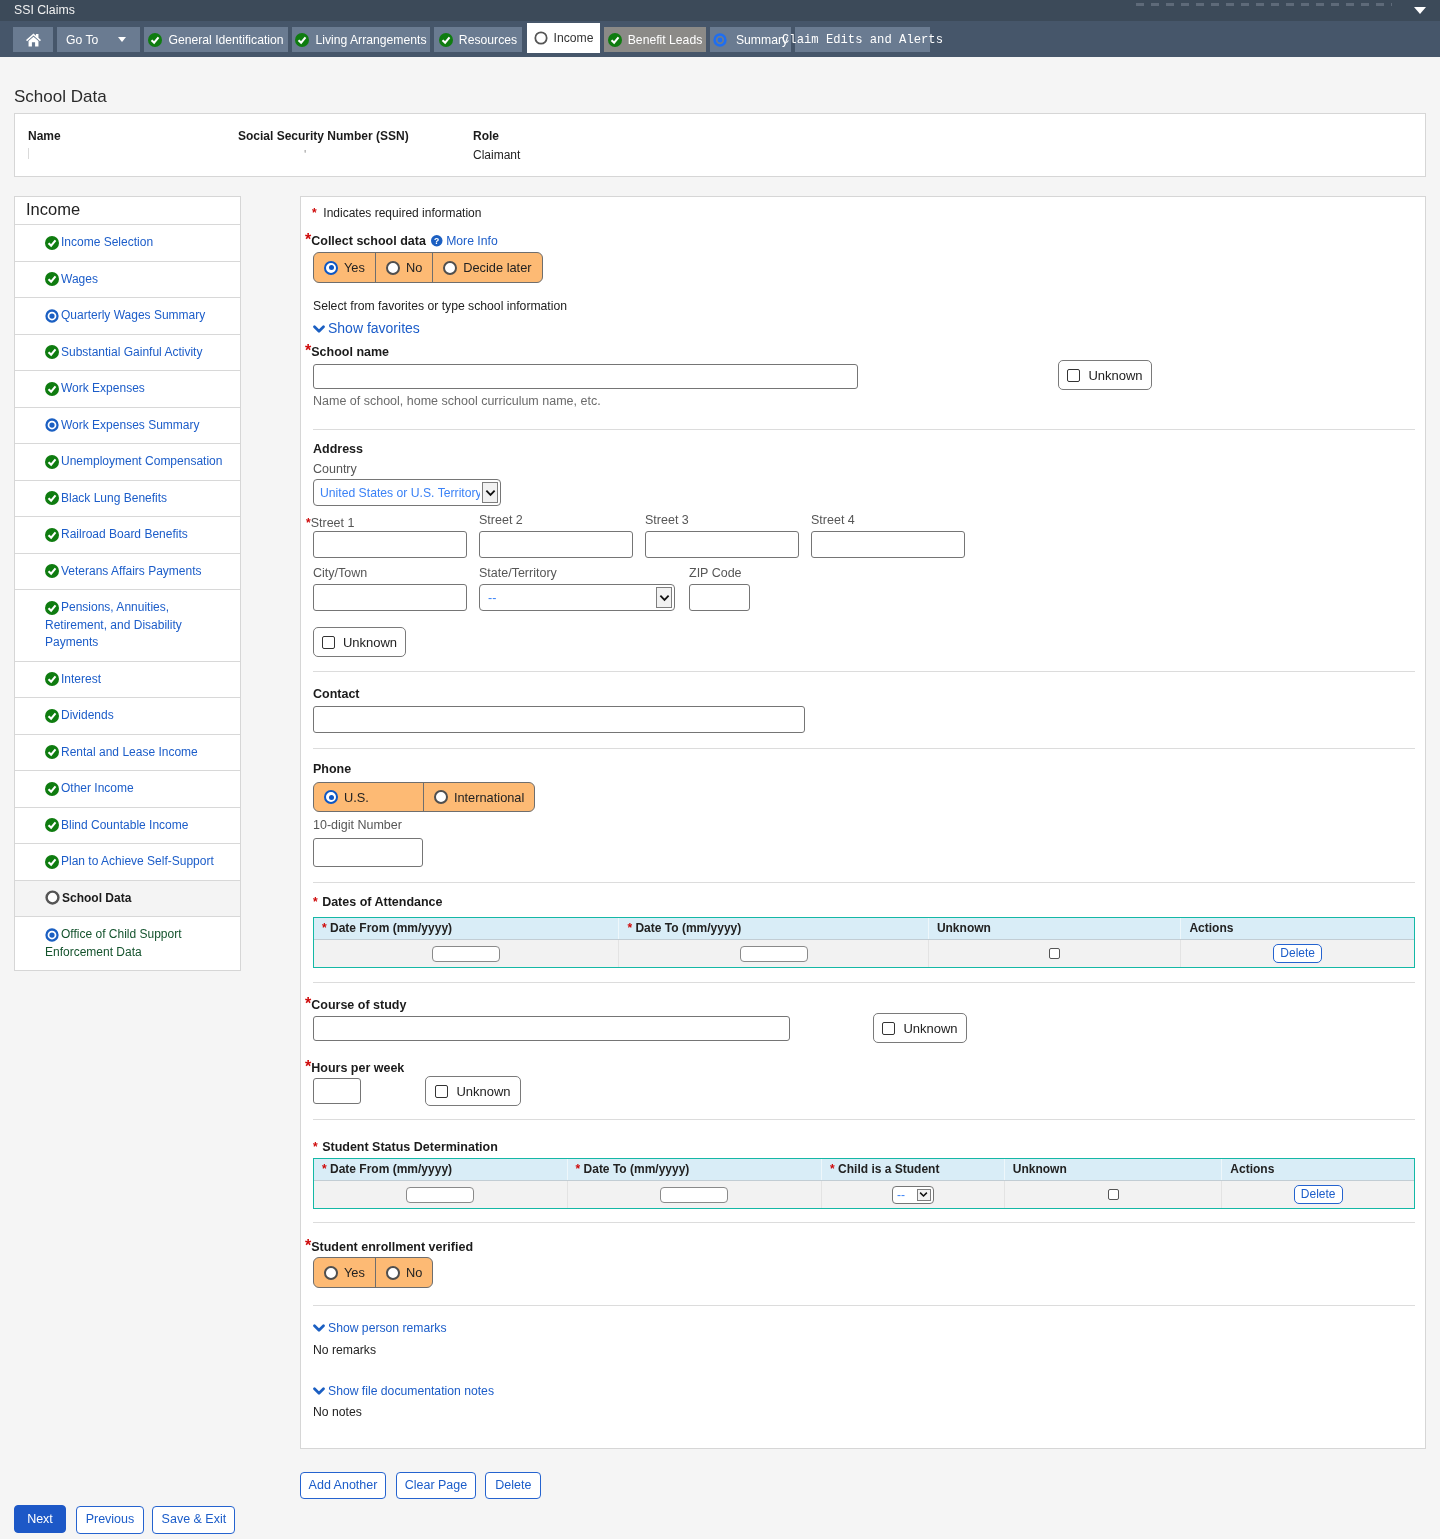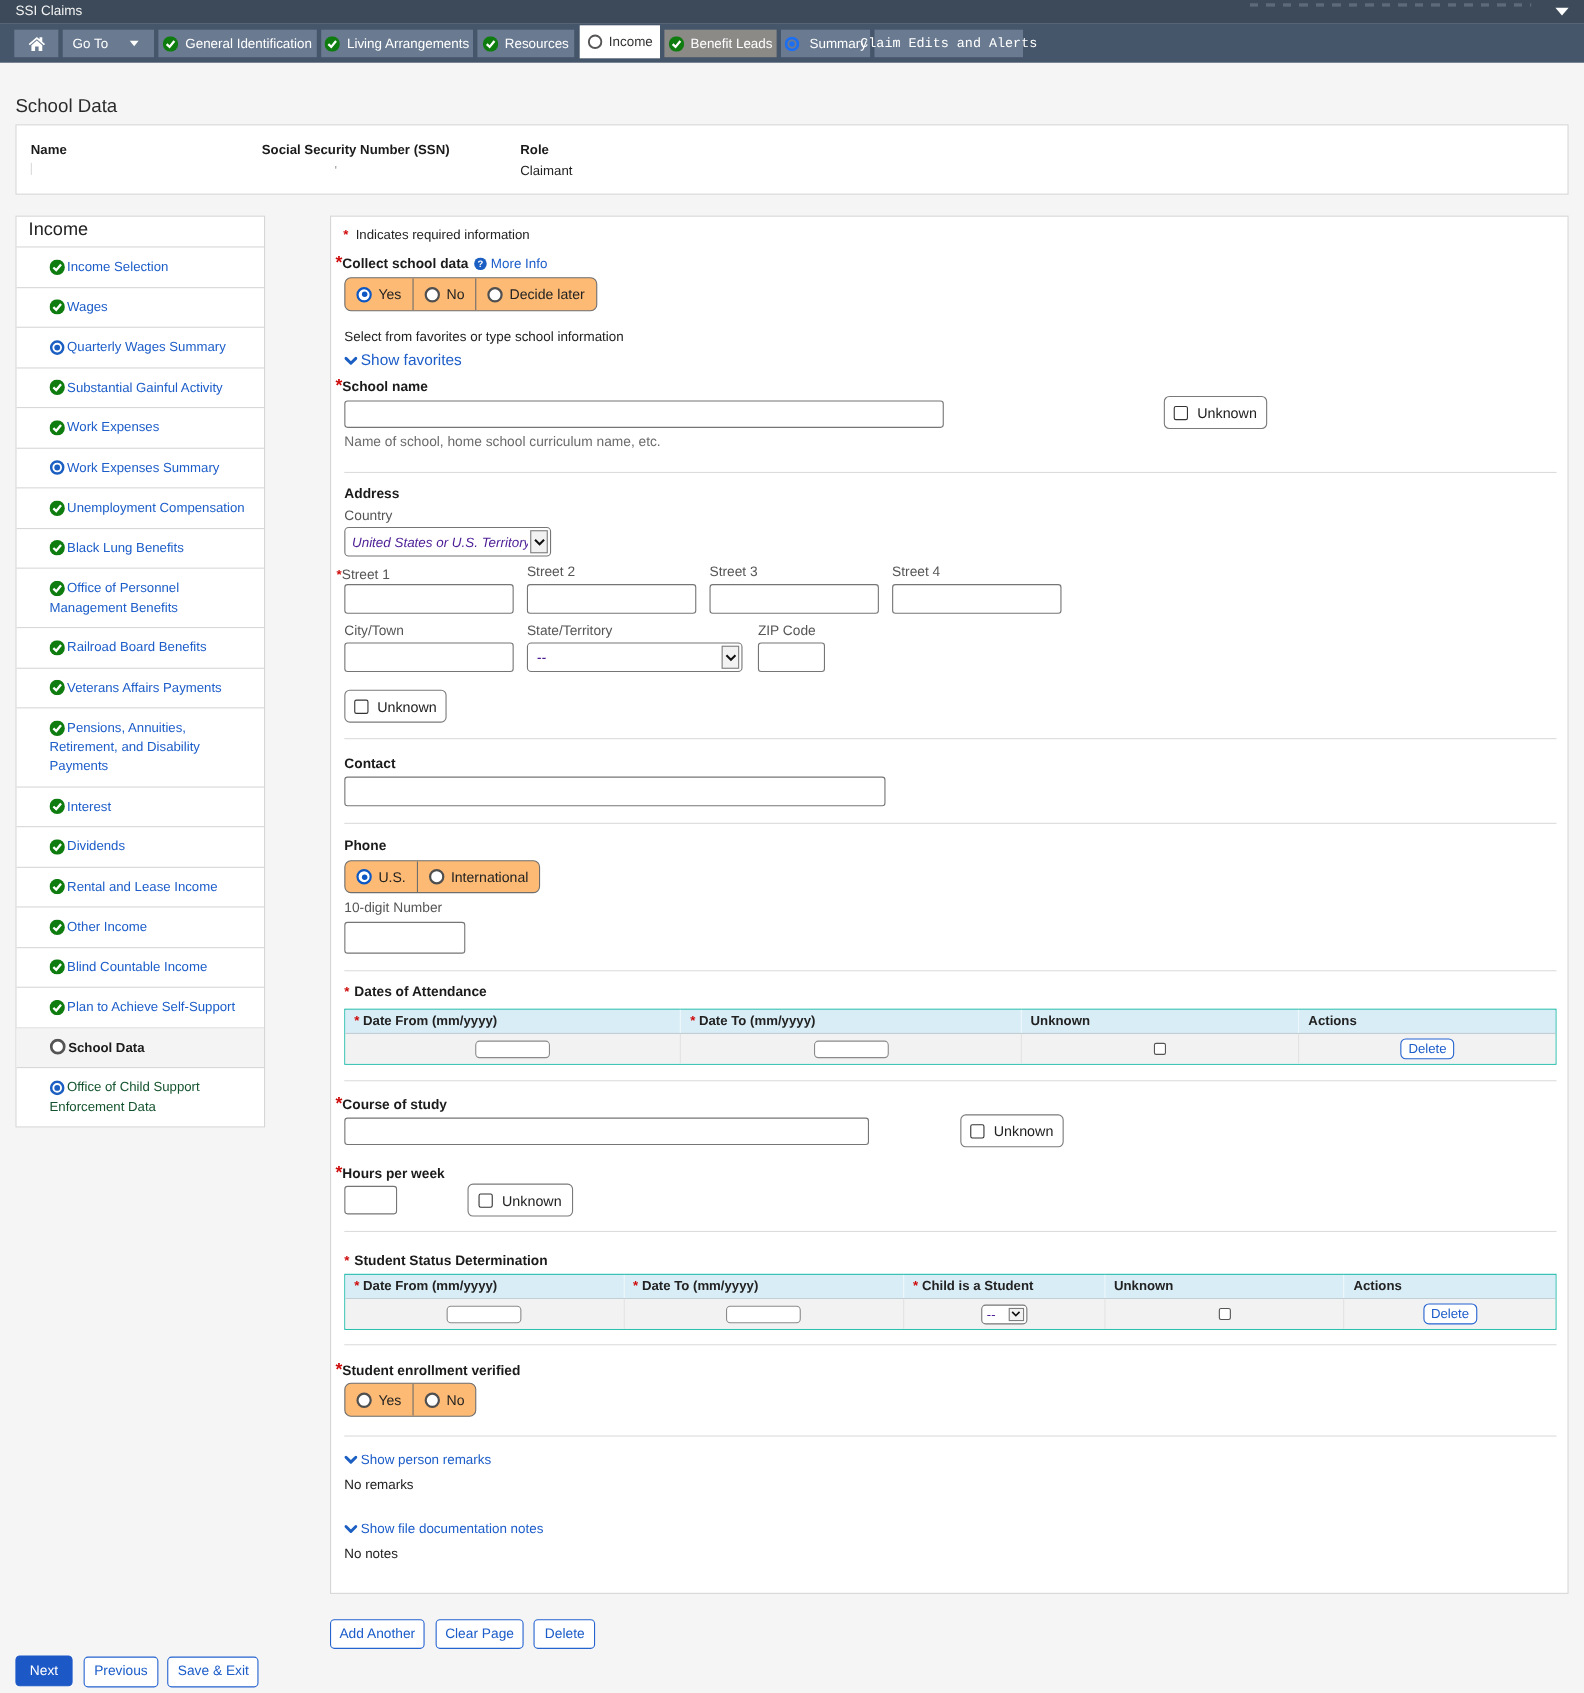--- a/index.html
+++ b/index.html
@@ -48,21 +48,21 @@
 .tbl { position:absolute; left:12px; width:1102px; border:1px solid #14b8a6; }
 .tbl .hrow { display:flex; background:#d9edf7; height:22px; border-bottom:1px solid #c2cdd4; }
 .tbl .hcell { font-size:12px; font-weight:bold; padding:3px 0 0 8px; border-left:1px solid #eef7fb; }
 .tbl .hcell:first-child { border-left:none; }
 .tbl .drow { display:flex; background:#f2f2f2; height:27px; }
 .tbl .dcell { display:flex; align-items:center; justify-content:center; border-left:1px solid #e3e3e3; }
 .tbl .dcell:first-child { border-left:none; }
 .slim { width:68px; height:16px; border:1px solid #8a8a8a; border-radius:4px; background:#fff; }
 .delbtn { font-size:12px; color:#1c5dc9; border:1.5px solid #2563cf; border-radius:5px; background:#fff; padding:1px 6px 2px; }
 .selbox { position:absolute; border:1px solid #767676; border-radius:4px; background:#fff; display:flex; align-items:center; }
-.selbox .stx { flex:1; padding-left:8px; font-size:12.5px; color:#4c1d95; white-space:nowrap; overflow:hidden;font-style:italic; }
+.selbox .stx { flex:1; padding-left:8px; font-size:12.5px; color:#3b82f6; white-space:nowrap; overflow:hidden; }
 .selbox .arr { width:16px; align-self:stretch; margin:2px; border:1px solid #7e7e7e; background:#f2f2f2; display:flex; align-items:center; justify-content:center; }
 .btn { display:inline-block; font-size:12.5px; color:#1c5dc9; background:#fff; border:1.5px solid #2563cf; border-radius:4px; text-align:center; }
 .btn.solid { background:#1d58c7; color:#fff; border-color:#1d58c7; }
 </style>
 </head>
 <body>
 <div class="titlebar">
   <div class="t">SSI Claims</div>
   <div class="redact"></div>
   <div class="caret"></div>
@@ -136,24 +136,20 @@
         <circle cx="8" cy="8" r="3" fill="#1b5fc2"></circle>
       </svg>Work Expenses Summary</div>
   <div class="sitem"><svg width="14" height="14" viewBox="0 0 16 16">
         <circle cx="8" cy="8" r="8" fill="#0f7c10"></circle>
         <path d="M4 8.2 L7 11 L12 5" stroke="#fff" stroke-width="2.4" fill="none"></path>
       </svg>Unemployment Compensation</div>
   <div class="sitem"><svg width="14" height="14" viewBox="0 0 16 16">
         <circle cx="8" cy="8" r="8" fill="#0f7c10"></circle>
         <path d="M4 8.2 L7 11 L12 5" stroke="#fff" stroke-width="2.4" fill="none"></path>
       </svg>Black Lung Benefits</div>
-  <div class="sitem"><svg width="14" height="14" viewBox="0 0 16 16">
-        <circle cx="8" cy="8" r="8" fill="#0f7c10"></circle>
-        <path d="M4 8.2 L7 11 L12 5" stroke="#fff" stroke-width="2.4" fill="none"></path>
-      </svg>Office of Personnel Management Benefits</div>
   <div class="sitem"><svg width="14" height="14" viewBox="0 0 16 16">
         <circle cx="8" cy="8" r="8" fill="#0f7c10"></circle>
         <path d="M4 8.2 L7 11 L12 5" stroke="#fff" stroke-width="2.4" fill="none"></path>
       </svg>Railroad Board Benefits</div>
   <div class="sitem"><svg width="14" height="14" viewBox="0 0 16 16">
         <circle cx="8" cy="8" r="8" fill="#0f7c10"></circle>
         <path d="M4 8.2 L7 11 L12 5" stroke="#fff" stroke-width="2.4" fill="none"></path>
       </svg>Veterans Affairs Payments</div>
   <div class="sitem"><svg width="14" height="14" viewBox="0 0 16 16">
         <circle cx="8" cy="8" r="8" fill="#0f7c10"></circle>
@@ -254,21 +250,21 @@
   <div class="unk" style="left:12px; top:430px; width:93px; height:30px;"><span class="cb"></span>Unknown</div>
 
   <div class="hr" style="top:474px;"></div>
 
   <div class="abs blabel" style="left:12px; top:490px;">Contact</div>
   <input class="box abs" style="left: 12px; top: 509px; width: 492px;">
 
   <div class="hr" style="top:551px;"></div>
 
   <div class="abs blabel" style="left:12px; top:565px;">Phone</div>
-  <div class="seg" style="left:12px; top:585px; height:30px;">
+  <div class="seg" style="left:12px; top:585px; height:30px;gap:44px;">
     <div class="opt"><span class="radio sel"></span>U.S.</div>
     <div class="opt"><span class="radio"></span>International</div>
   </div>
   <div class="abs glabel" style="left:12px; top:621px;">10-digit Number</div>
   <input class="box abs" style="left: 12px; top: 641px; width: 110px; height: 29px;">
 
   <div class="hr" style="top:685px;"></div>
 
   <div class="abs" style="left:12px; top:695px;"><span class="req" style="font-size:12px;">*</span> <span class="blabel">Dates of Attendance</span></div>
   <div class="tbl" style="top:720px;">

